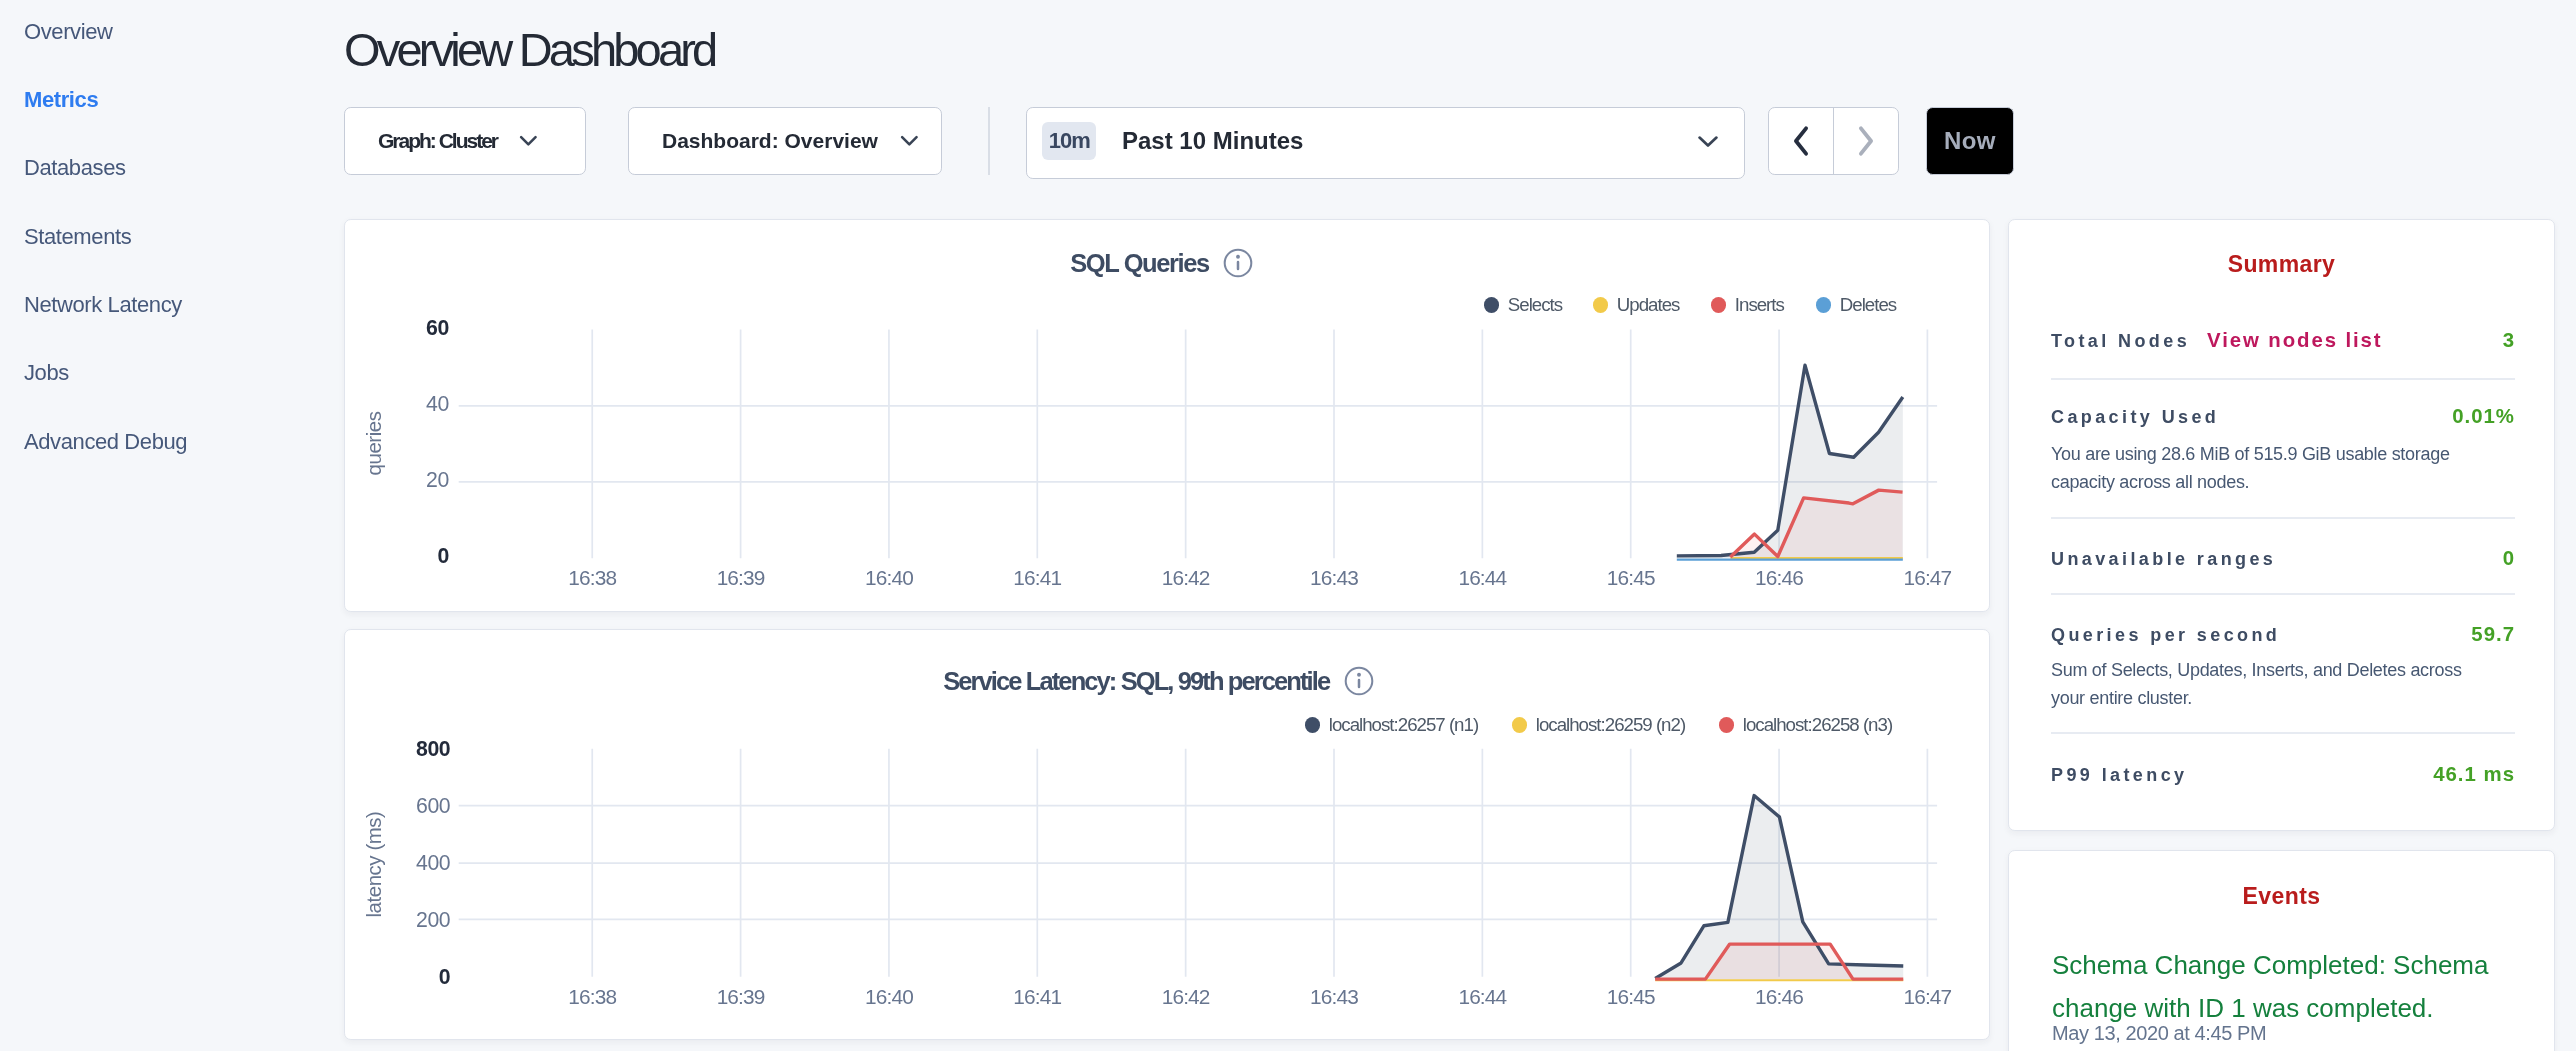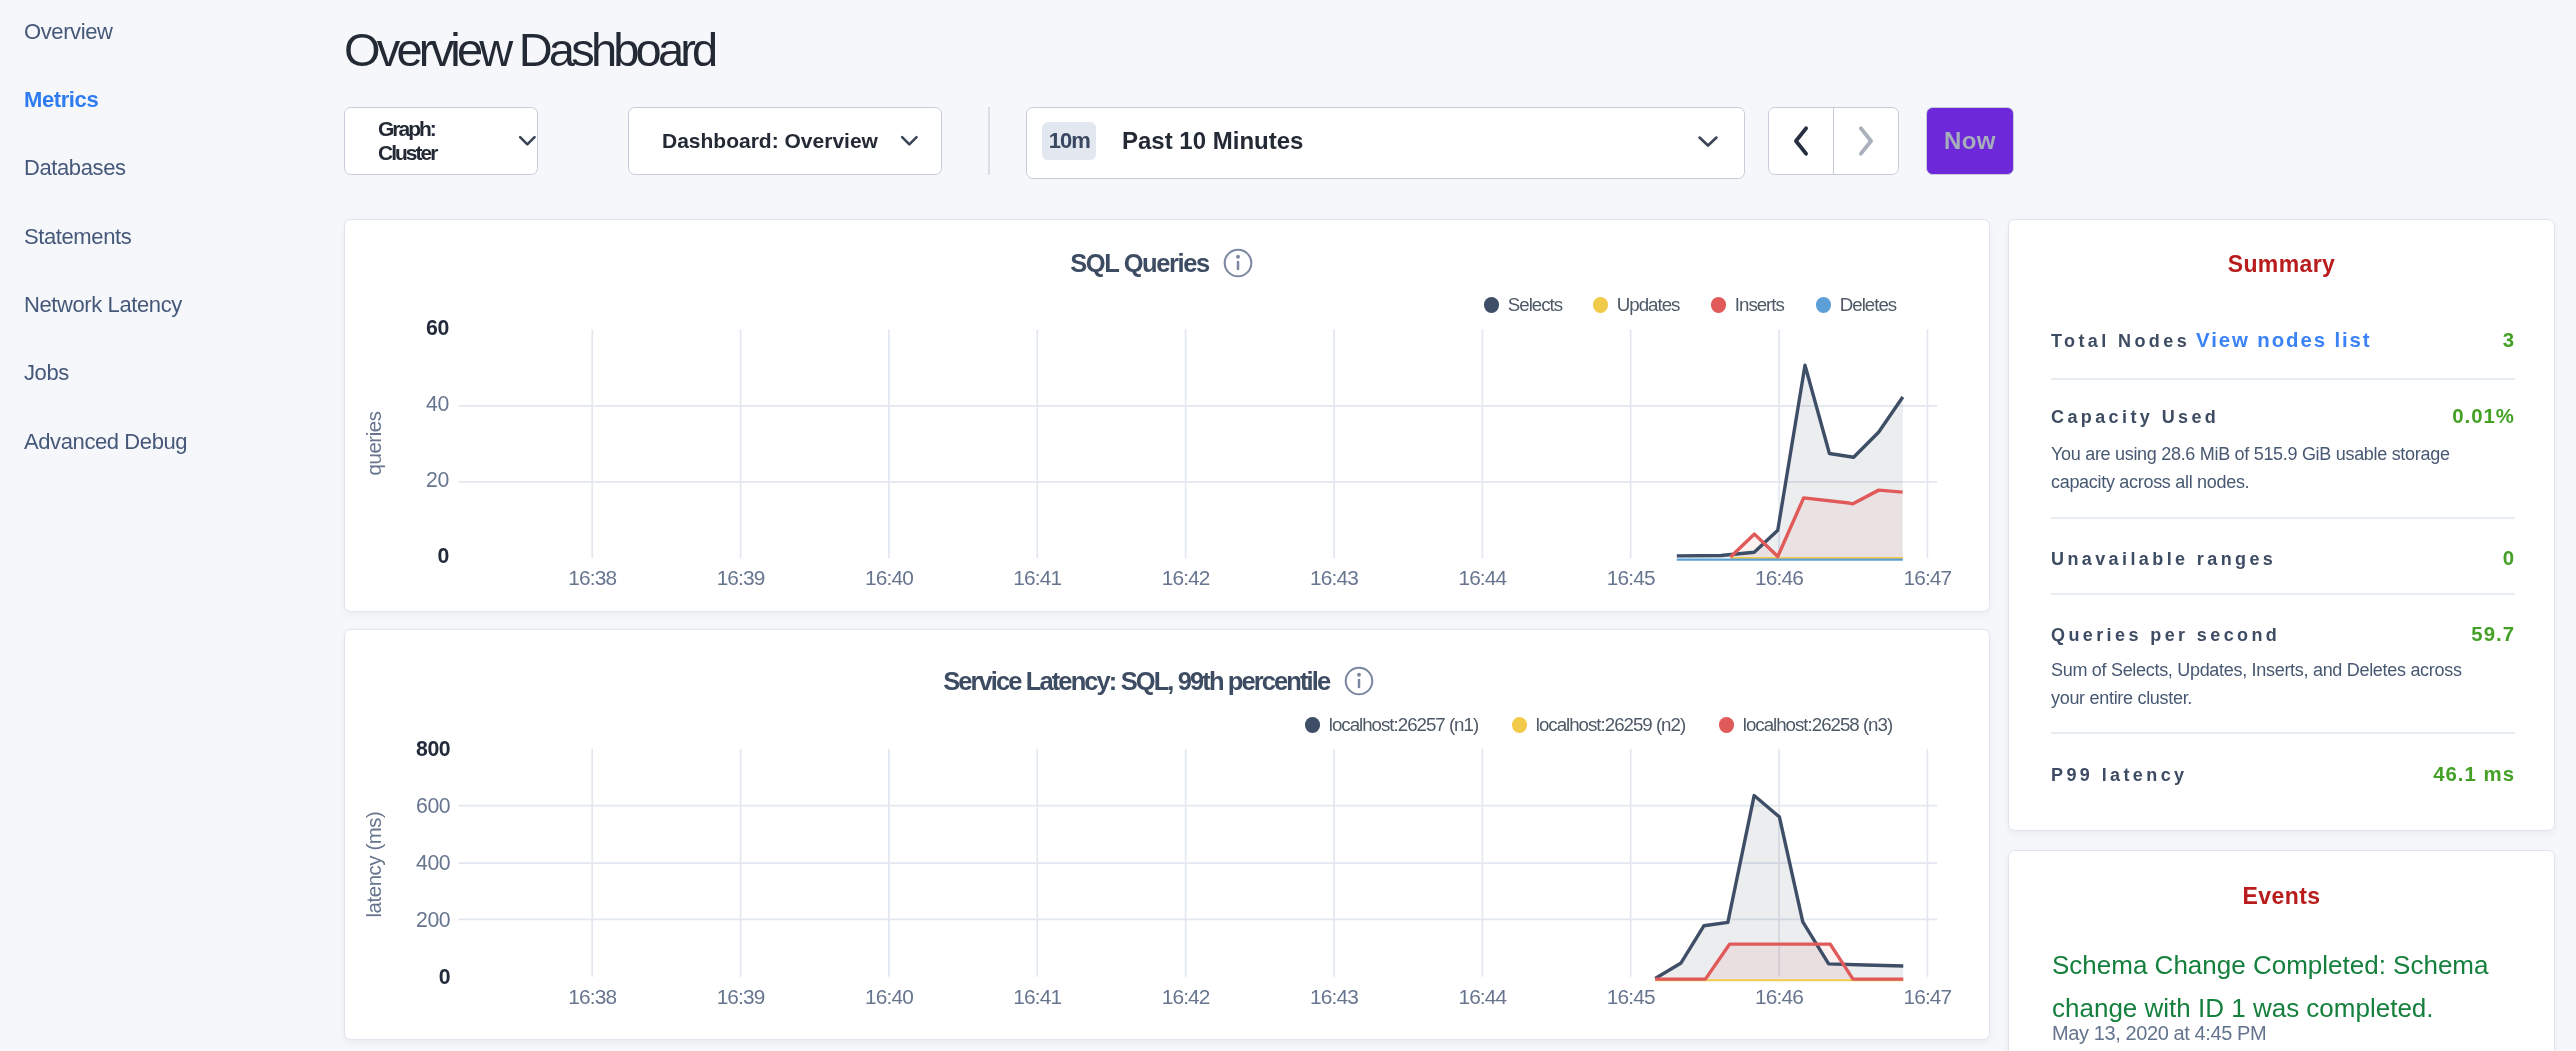--- a/index.html
+++ b/index.html
@@ -14,50 +14,50 @@
 .btn{position:absolute;top:107px;height:68px;background:#fff;border:1.7px solid #c6ccd8;border-radius:6.8px;display:flex;align-items:center;justify-content:flex-start;padding-left:33px;font-weight:700;font-size:21px;color:#242a35}
 .btn .chev{margin-left:22px;display:flex}
 .vdiv{position:absolute;left:988px;top:107px;width:1.7px;height:68px;background:#d9dee6}
 .timebox{position:absolute;left:1026px;top:107px;width:719px;height:72px;background:#fff;border:1.7px solid #c6ccd8;border-radius:6.8px}
 .badge10{position:absolute;left:15.3px;top:13.6px;width:54px;height:38px;background:#e2e7f0;border-radius:6px;display:flex;align-items:center;justify-content:center;font-weight:700;font-size:22px;color:#394760;letter-spacing:-0.9px}
 .timetext{position:absolute;left:95px;top:18.7px;font-weight:700;font-size:24px;color:#242a35;letter-spacing:0px}
 .timechev{position:absolute;right:25.5px;top:27px}
 .arrows{position:absolute;left:1768px;top:107px;width:131px;height:68px;background:#fff;border:1.7px solid #c6ccd8;border-radius:6.8px;display:flex}
 .arrows .cell{flex:1;display:flex;align-items:center;justify-content:center}
 .arrows .cell:first-child{border-right:1.7px solid #c6ccd8}
-.nowbtn{position:absolute;left:1926px;top:107px;width:88px;height:68px;background:#6d28d9;border:1.7px solid #c6ccd8;border-radius:6.8px;display:flex;align-items:center;justify-content:center;font-weight:700;font-size:24px;color:#a6adbb;letter-spacing:0.4px}
+.nowbtn{position:absolute;left:1926px;top:107px;width:88px;height:68px;background:#000000;border:1.7px solid #c6ccd8;border-radius:6.8px;display:flex;align-items:center;justify-content:center;font-weight:700;font-size:24px;color:#a6adbb;letter-spacing:0.4px}
 
 .card{position:absolute;background:#fff;border:1.7px solid #e1e5ed;border-radius:6.8px;box-shadow:0 2.6px 6px rgba(36,42,53,0.05)}
 .ctitle{position:absolute;left:0;right:0;display:flex;justify-content:center;align-items:center;gap:13.6px;font-weight:700;font-size:25.5px;color:#3e4c63;letter-spacing:-0.9px}
 .legend{position:absolute;display:flex;align-items:center;gap:8.5px;font-size:18.7px;color:#4e5967;letter-spacing:-1px;white-space:nowrap}
 .dot{width:15.3px;height:15.3px;border-radius:50%;flex:0 0 auto}
 
 .scard-title{position:absolute;left:0;right:0;text-align:center;font-weight:700;font-size:23px;color:#b91c1c;letter-spacing:0.4px}
 .srow{position:absolute;left:42px;right:39px;display:flex;align-items:baseline}
 .srow .lab{font-weight:700;font-size:18px;color:#3e4c63;letter-spacing:3.4px}
-.srow .link{font-weight:700;font-size:20.4px;color:#3b82f6;margin-left:6px;letter-spacing:1.9px}
+.srow .link{font-weight:700;font-size:20.4px;color:#be185d;margin-left:17px;letter-spacing:1.9px}
 .srow .val{margin-left:auto;font-weight:700;font-size:20.4px;color:#44a126;letter-spacing:1px}
 .sdesc{position:absolute;left:42px;font-size:18px;line-height:28px;color:#475872;letter-spacing:-0.3px}
 .sdiv{position:absolute;left:42px;right:39px;height:1.7px;background:#e7ebf2}
 .etext{position:absolute;left:43px;font-size:26px;line-height:43px;color:#15803d;letter-spacing:0px}
 .etime{position:absolute;left:43px;font-size:20px;color:#64748e;letter-spacing:-0.4px}
 </style>
 </head>
 <body>
 
 <div class="nav" style="left:24px;top:19.6px">Overview</div>
 <div class="nav active" style="left:24px;top:88px">Metrics</div>
 <div class="nav" style="left:24px;top:156px">Databases</div>
 <div class="nav" style="left:24px;top:225px">Statements</div>
 <div class="nav" style="left:24px;top:293px">Network Latency</div>
 <div class="nav" style="left:24px;top:361px">Jobs</div>
 <div class="nav" style="left:24px;top:430px">Advanced Debug</div>
 
 <div class="h1">Overview Dashboard</div>
-<div class="btn" style="left:344px;width:194px">
+<div class="btn" style="left:344px;width:242px">
     <span style="letter-spacing:-2px">Graph: Cluster</span>
     <span class="chev">
       <svg width="18.7" height="12" viewBox="0 0 22 14">
         <path d="M2.5 2.5 L11 11 L19.5 2.5" fill="none" stroke="#394455" stroke-width="3" stroke-linecap="round" stroke-linejoin="round"></path>
       </svg>
     </span>
   </div>
 <div class="btn" style="left:628px;width:314px">
     <span style="letter-spacing:0px">Dashboard: Overview</span>
     <span class="chev">

